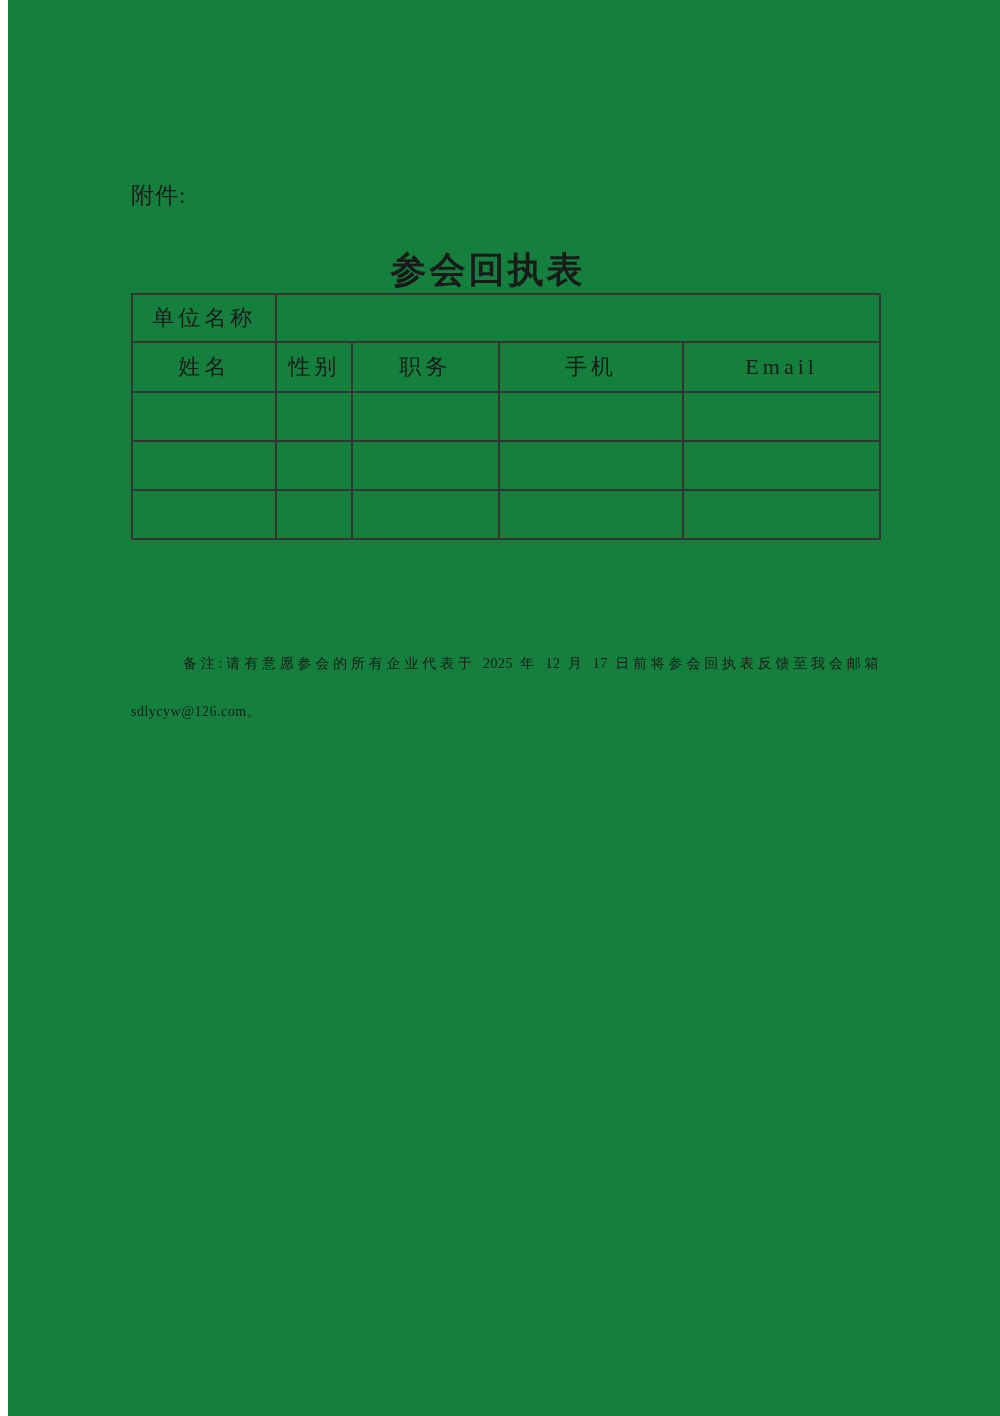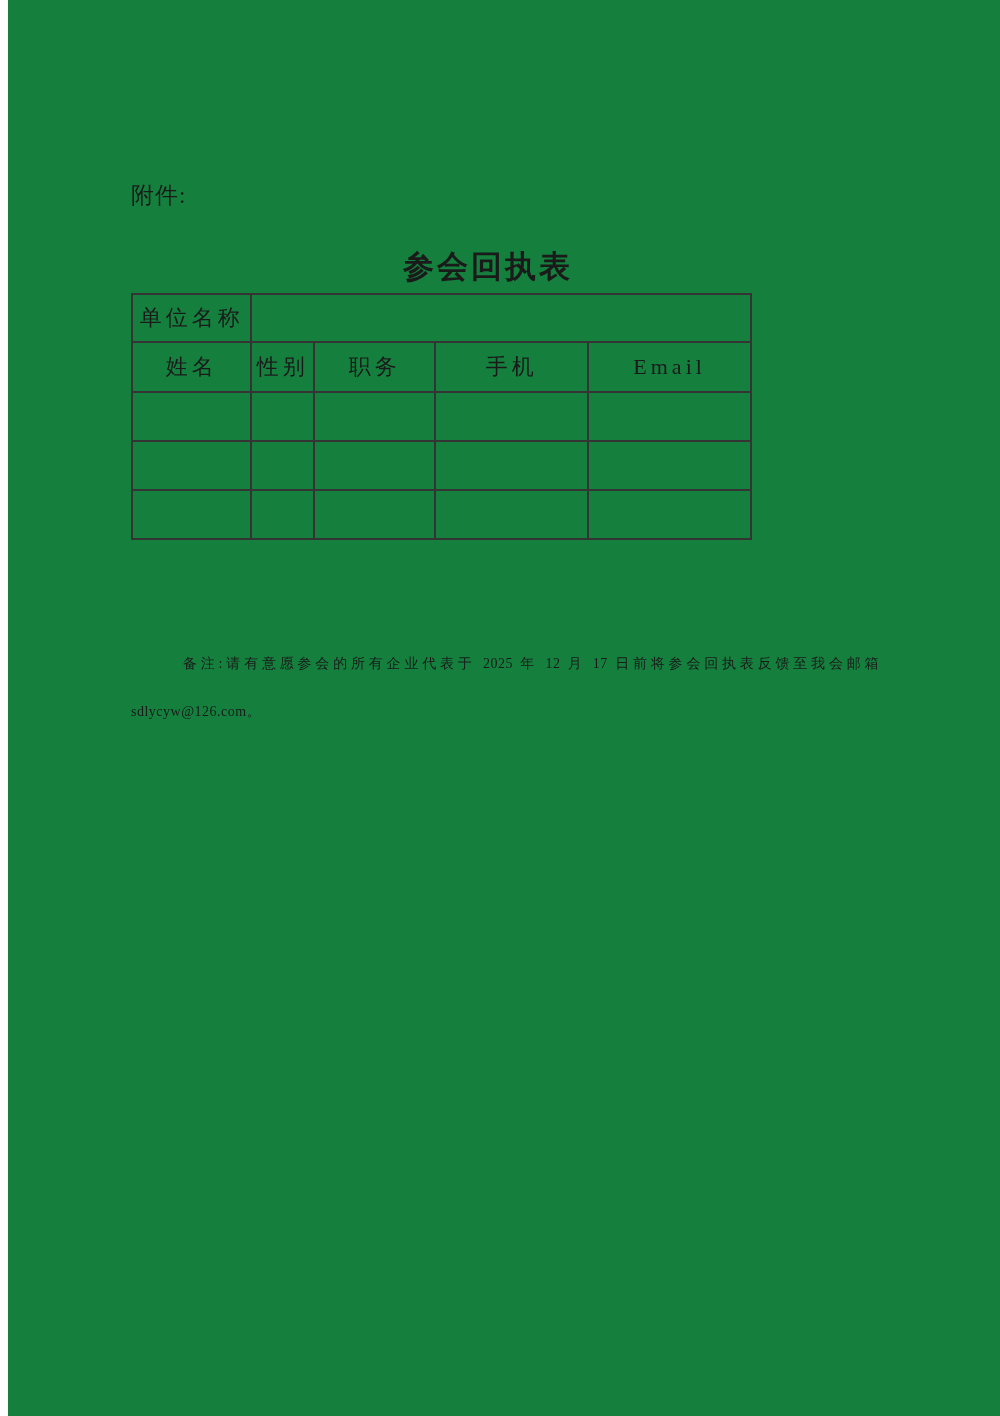--- a/index.html
+++ b/index.html
@@ -28,30 +28,30 @@
     font-size: 23px;
     letter-spacing: 1px;
   }
 
   .doc-title {
     position: absolute;
     left: 0;
     top: 246px;
     width: 960px;
     text-align: center;
-    font-size: 31px;
+    font-size: 36px;
     font-weight: bold;
     letter-spacing: 3px;
   }
 
   table.reply-table {
     position: absolute;
     left: 123px;
     top: 293px;
-    width: 621px;
+    width: 750px;
     border-collapse: collapse;
     table-layout: fixed;
   }
 
   .reply-table td {
     border: 2px solid #343434;
     font-size: 22px;
     text-align: center;
     vertical-align: middle;
     overflow: hidden;

